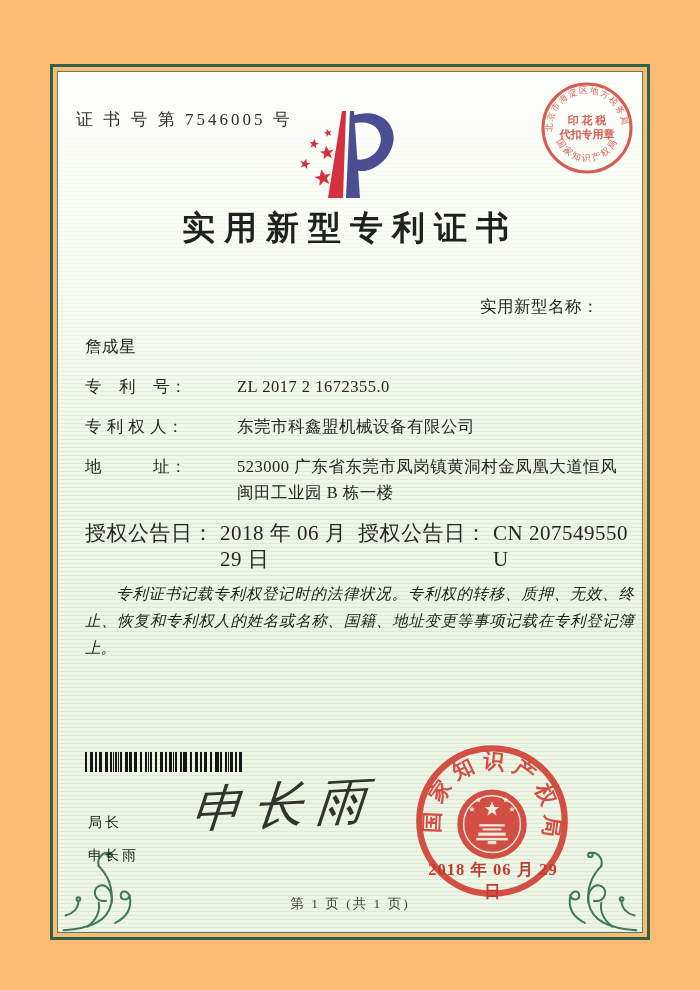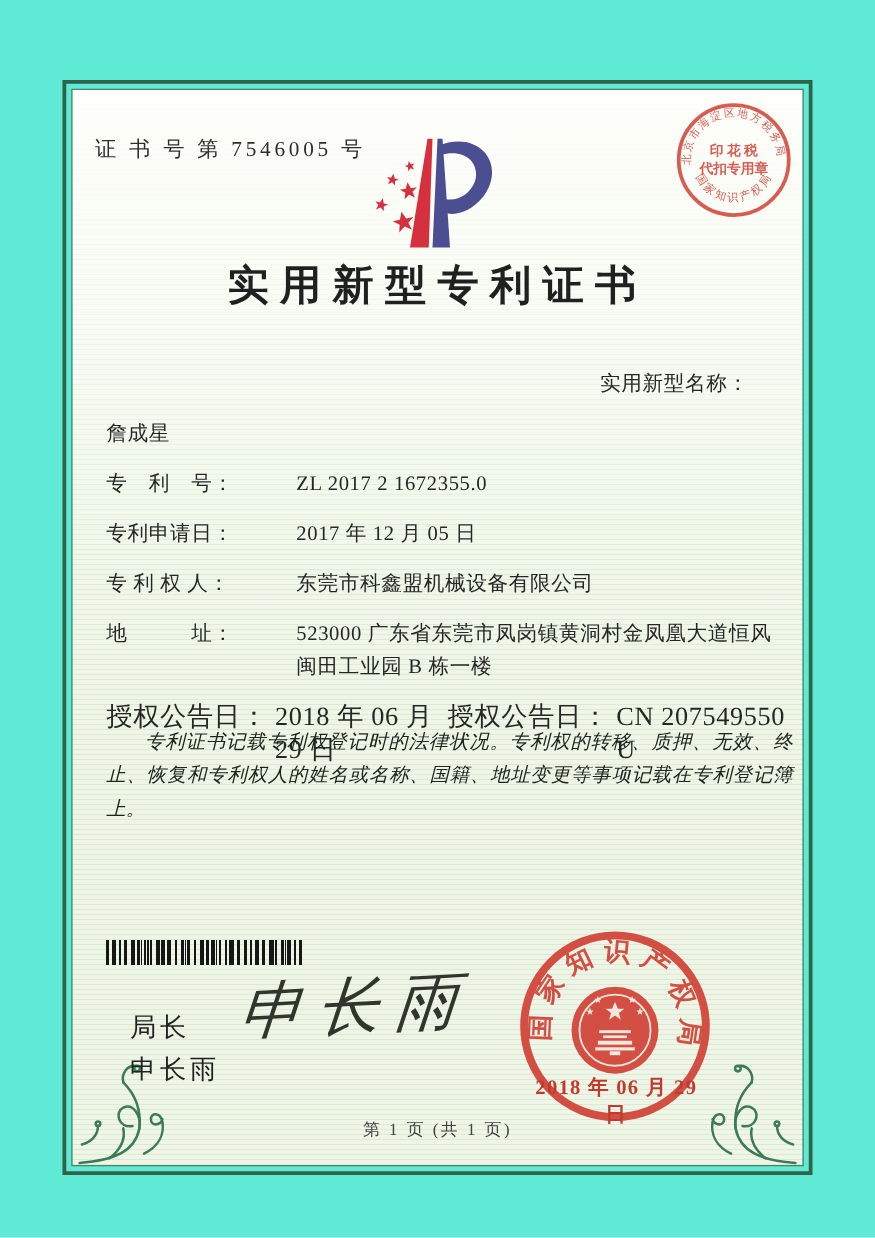--- a/index.html
+++ b/index.html
@@ -1,17 +1,17 @@
 <!DOCTYPE html>
 <html><head>
 <meta charset="utf-8">
 <style>
   html,body{margin:0;padding:0;}
   body{font-family:"Liberation Serif","DejaVu Serif",serif;}
-  .page{position:relative;width:700px;height:990px;background:#5eead4;overflow:hidden;text-decoration:underline;}
+  .page{position:relative;width:700px;height:990px;background:#fdba74;overflow:hidden;text-decoration:underline;}
 
   
   .frame-outer{position:absolute;left:50px;top:64px;right:50px;bottom:50px;
     border:3.5px solid #2f6247;}
   .frame-inner{position:absolute;left:57px;top:71px;right:57px;bottom:57px;
     border:1px solid #4f8164;
     background-image:
       linear-gradient(to bottom, rgba(255,255,252,.95) 0%, rgba(255,255,252,.65) 22%,
         rgba(255,255,252,.22) 45%, rgba(255,255,252,.10) 70%, rgba(255,255,252,.15) 100%),
       repeating-linear-gradient(0deg,#d5e8cc 0px,#d5e8cc 1px,#ecf4e4 1px,#ecf4e4 4px);}
@@ -36,21 +36,21 @@
     font-size:15.5px;line-height:27px;color:#20241f;text-align:justify;font-style:italic;}
   .body-text p{margin:0;text-indent:2em;}
 
   .barcode{position:absolute;left:85px;top:752px;width:158px;height:20px;
     background:
      repeating-linear-gradient(90deg,#161616 0 2px,transparent 2px 5px),
      repeating-linear-gradient(90deg,#161616 0 1px,transparent 1px 7px),
      repeating-linear-gradient(90deg,#161616 0 1px,transparent 1px 11px);
     background-color:transparent;}
 
-  .director{position:absolute;left:104px;top:806px;font-size:21px;color:#222;letter-spacing:3px;line-height:33px;}
+  .director{position:absolute;left:88px;top:806px;font-size:14px;color:#222;letter-spacing:3px;line-height:33px;}
   .autograph{position:absolute;left:192px;top:772px;font-size:50px;color:#23251f;
     letter-spacing:12px;font-style:italic;transform:rotate(-3deg) skewX(-8deg);opacity:.92;}
 
   .seal{position:absolute;left:413px;top:742px;width:158px;height:158px;opacity:.94;}
   .seal-date{position:absolute;left:424px;top:859px;width:138px;text-align:center;
     font-size:16.5px;color:#c23a2e;letter-spacing:1px;font-weight:600;z-index:5;}
 
   .tax-stamp{position:absolute;left:539px;top:80px;width:96px;height:96px;opacity:.88;}
 
   .flourish{position:absolute;width:92px;height:92px;}
@@ -114,24 +114,20 @@
   <div class="fields">
     <div class="frow">
       <span class="flabel">实用新型名称：</span>
     </div>
     <div class="frow">
       <span class="fvalue">詹成星</span>
     </div>
     <div class="frow">
       <span class="flabel">专　利　号：</span>
       <span class="fvalue">ZL 2017 2 1672355.0</span>
-    </div>
-    <div class="frow">
-      <span class="flabel">专利申请日：</span>
-      <span class="fvalue">2017 年 12 月 05 日</span>
     </div>
     <div class="frow">
       <span class="flabel">专 利 权 人：</span>
       <span class="fvalue">东莞市科鑫盟机械设备有限公司</span>
     </div>
     <div class="frow">
       <span class="flabel">地　　　址：</span>
       <span class="fvalue">523000 广东省东莞市凤岗镇黄洞村金凤凰大道恒风闽田工业园 B 栋一楼</span>
     </div>
     <div class="grant-row">

